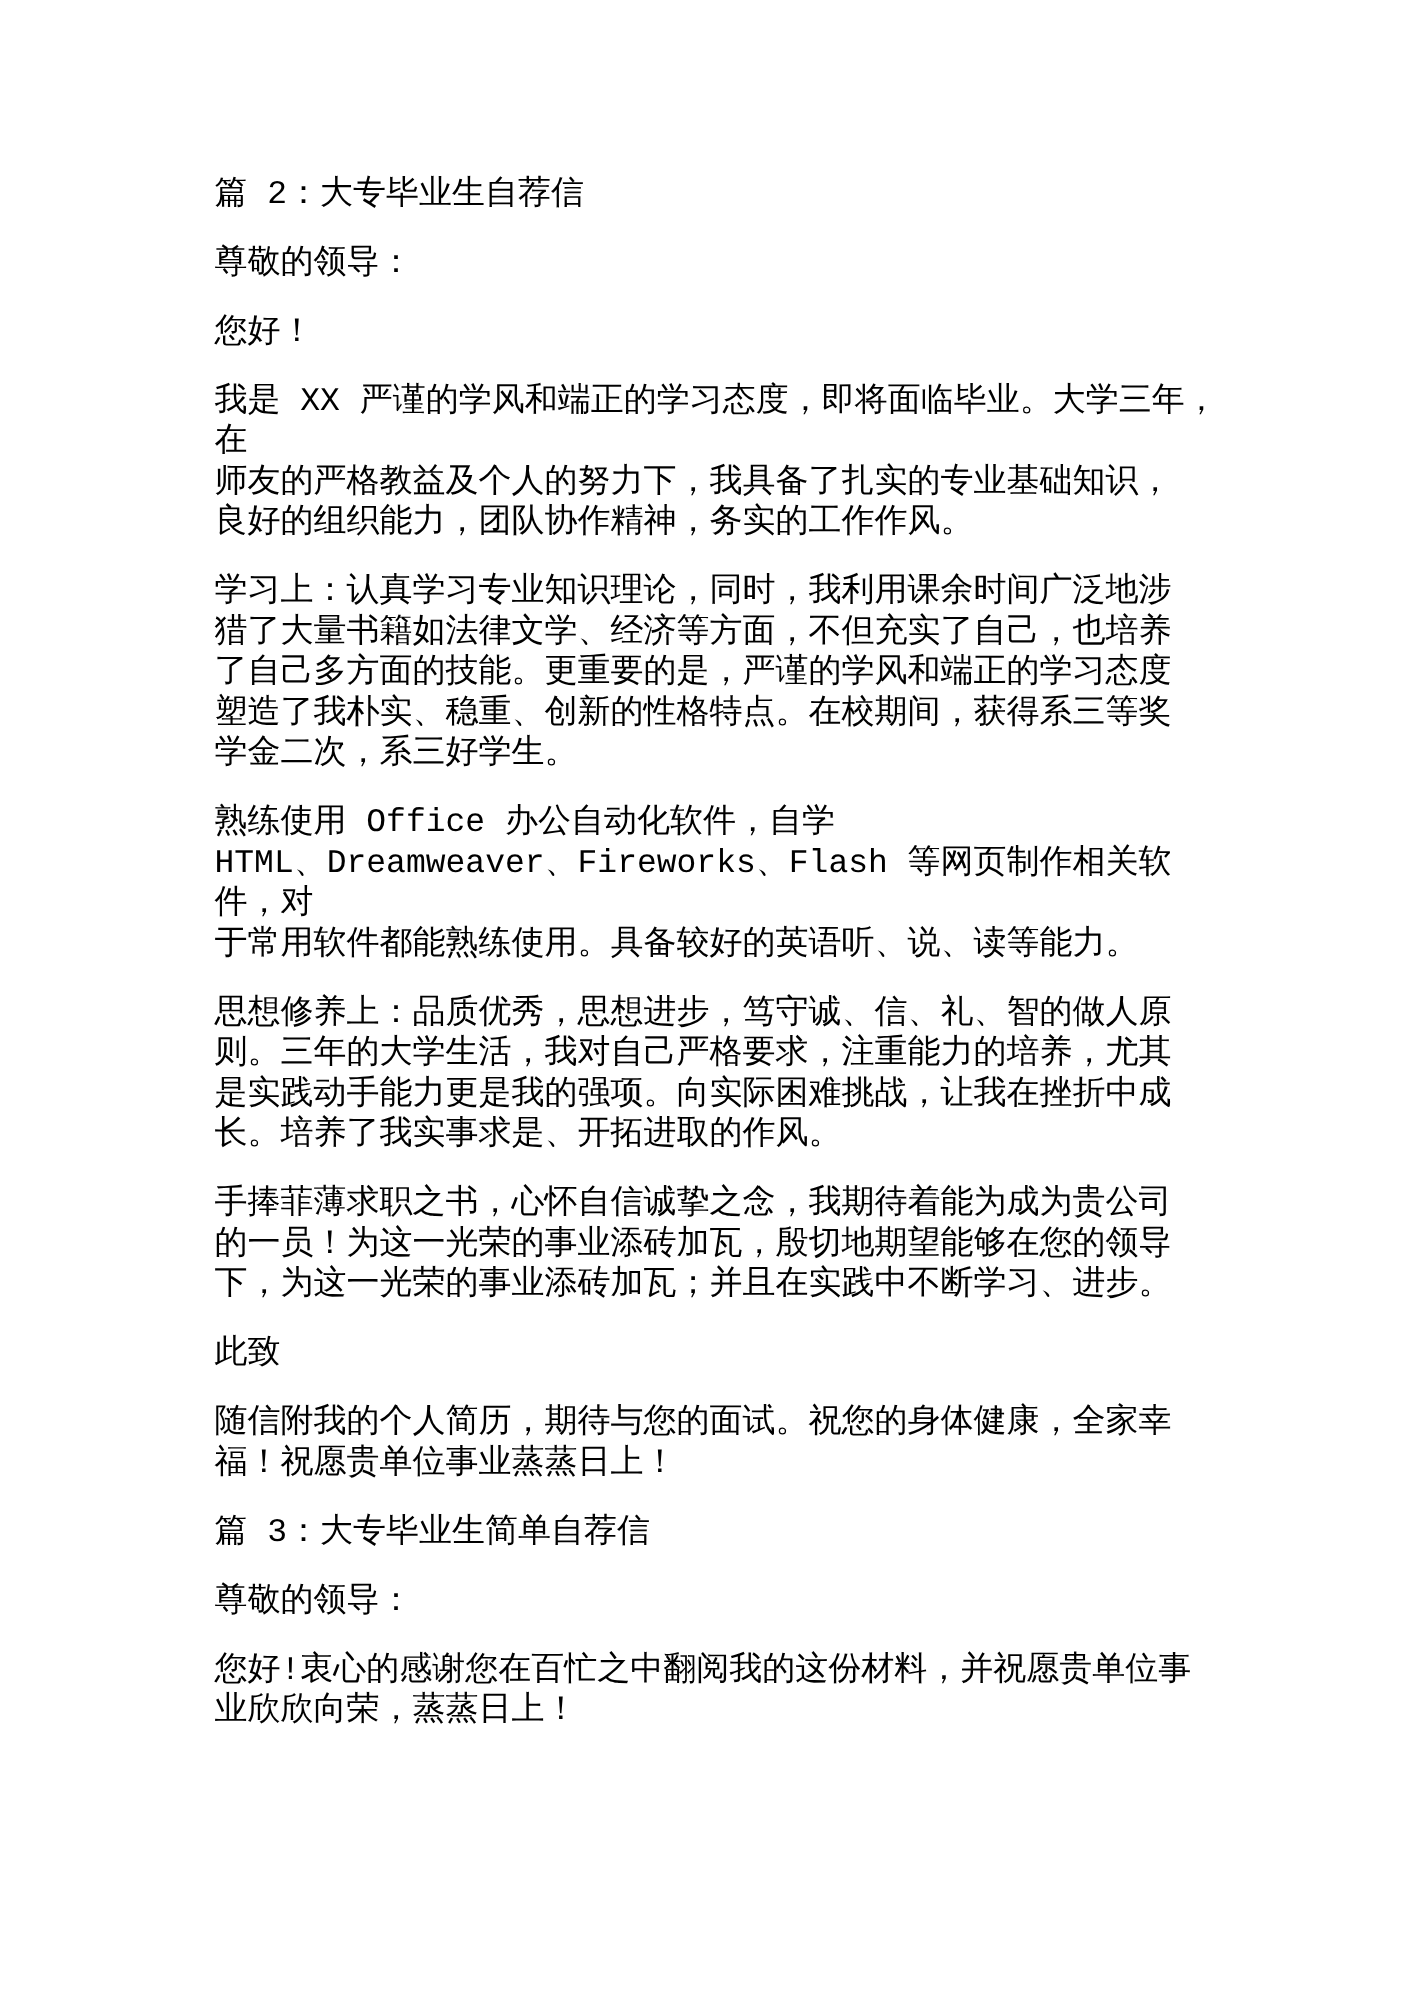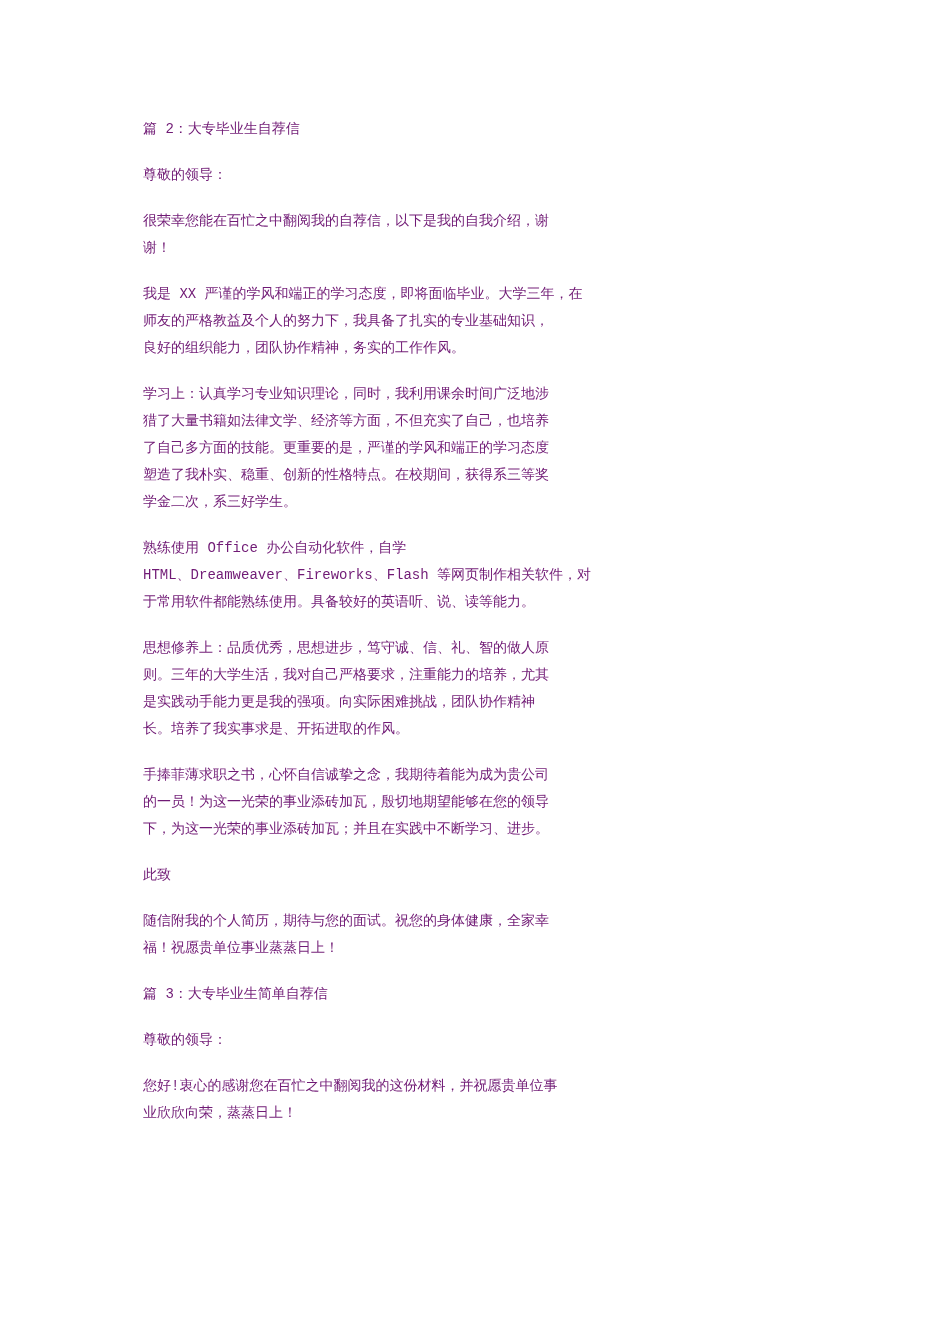--- a/index.html
+++ b/index.html
@@ -12,56 +12,55 @@
     height: 1344px;
     position: relative;
     overflow: hidden;
     font-family: "Liberation Mono", "DejaVu Sans Mono", monospace;
   }
   .doc-page {
     position: absolute;
     left: 143px;
     top: 116px;
     width: 676px;
-    color: #701a75;
-    font-size: 14px;
+    color: #000000;
+    font-size: 22px;
     line-height: 27px;
   }
   .para {
     margin: 0 0 19px 0;
     white-space: pre-line; 
     letter-spacing: 0;
     word-break: break-all;
   }
   .para:last-child {
     margin-bottom: 12px;
   }
 </style>
 </head>
 <body>
 
 <div class="doc-page">
   <p class="para">篇 2：大专毕业生自荐信</p>
   <p class="para">尊敬的领导：</p>
-  <p class="para">很荣幸您能在百忙之中翻阅我的自荐信，以下是我的自我介绍，谢
-谢！</p>
+  <p class="para">您好！</p>
   <p class="para">我是 XX 严谨的学风和端正的学习态度，即将面临毕业。大学三年，在
 师友的严格教益及个人的努力下，我具备了扎实的专业基础知识，
 良好的组织能力，团队协作精神，务实的工作作风。</p>
   <p class="para">学习上：认真学习专业知识理论，同时，我利用课余时间广泛地涉
 猎了大量书籍如法律文学、经济等方面，不但充实了自己，也培养
 了自己多方面的技能。更重要的是，严谨的学风和端正的学习态度
 塑造了我朴实、稳重、创新的性格特点。在校期间，获得系三等奖
 学金二次，系三好学生。</p>
   <p class="para">熟练使用 Office 办公自动化软件，自学
 HTML、Dreamweaver、Fireworks、Flash 等网页制作相关软件，对
 于常用软件都能熟练使用。具备较好的英语听、说、读等能力。</p>
   <p class="para">思想修养上：品质优秀，思想进步，笃守诚、信、礼、智的做人原
 则。三年的大学生活，我对自己严格要求，注重能力的培养，尤其
-是实践动手能力更是我的强项。向实际困难挑战，团队协作精神
+是实践动手能力更是我的强项。向实际困难挑战，让我在挫折中成
 长。培养了我实事求是、开拓进取的作风。</p>
   <p class="para">手捧菲薄求职之书，心怀自信诚挚之念，我期待着能为成为贵公司
 的一员！为这一光荣的事业添砖加瓦，殷切地期望能够在您的领导
 下，为这一光荣的事业添砖加瓦；并且在实践中不断学习、进步。</p>
   <p class="para">此致</p>
   <p class="para">随信附我的个人简历，期待与您的面试。祝您的身体健康，全家幸
 福！祝愿贵单位事业蒸蒸日上！</p>
   <p class="para">篇 3：大专毕业生简单自荐信</p>
   <p class="para">尊敬的领导：</p>
   <p class="para">您好!衷心的感谢您在百忙之中翻阅我的这份材料，并祝愿贵单位事

